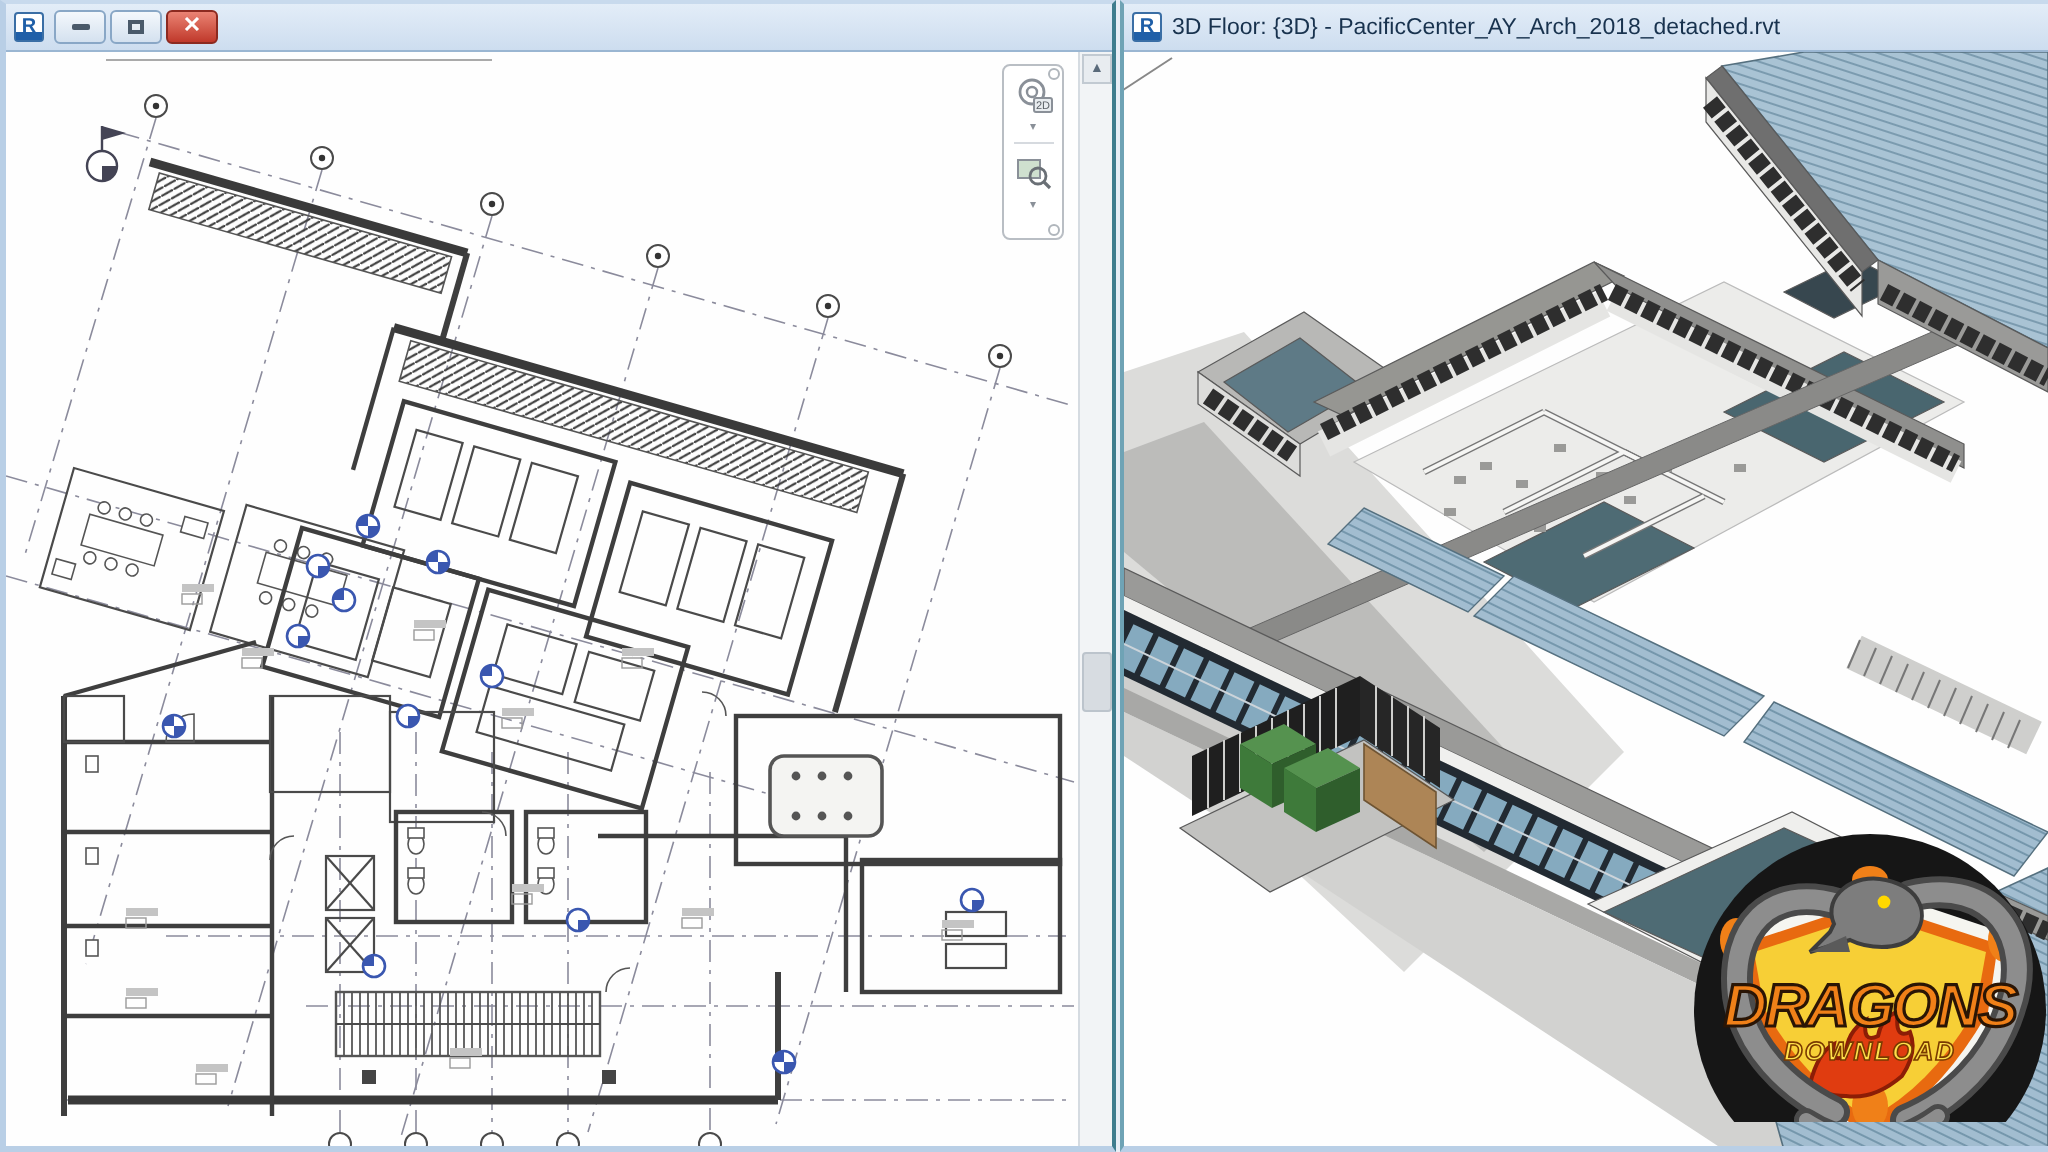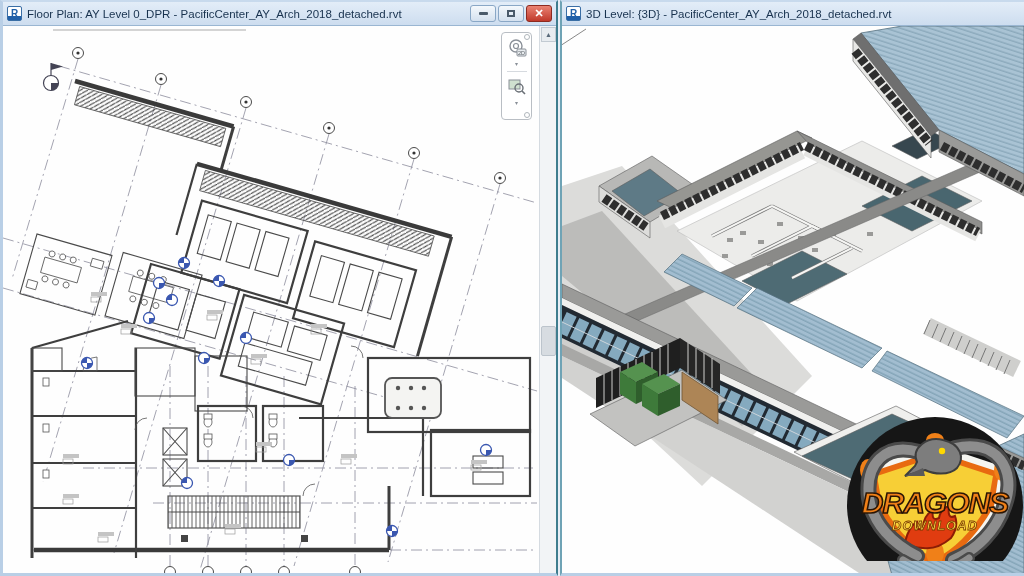--- a/index.html
+++ b/index.html
@@ -66,21 +66,20 @@
   .winband{stroke:#2e2e2e;stroke-width:9;stroke-dasharray:7 2;fill:none}
 </style>
 </head>
 <body>
 
 <div class="screen">
 
   <div class="rvt-window left">
     <div class="titlebar">
       <span class="rvt-icon">R</span>
-      <span class="title">Floor Plan: AY Level 0_DPR - PacificCenter_AY_Arch_2018_detached.rvt</span>
       <span class="win-buttons">
         <button class="win-btn">
             <span class="bar"></span>
           </button>
         <button class="win-btn">
             <span class="box"></span>
           </button>
         <button class="win-btn close">
             <span>✕</span>
           </button>
@@ -409,21 +408,21 @@
       <div class="vscroll">
         <span class="up">▲</span>
         <span class="thumb"></span>
       </div>
     </div>
   </div>
 
   <div class="rvt-window right">
     <div class="titlebar">
       <span class="rvt-icon">R</span>
-      <span class="title">3D Level: {3D} - PacificCenter_AY_Arch_2018_detached.rvt</span>
+      <span class="title">3D Floor: {3D} - PacificCenter_AY_Arch_2018_detached.rvt</span>
     </div>
     <div class="content">
       <svg width="462" height="549" viewBox="0 0 462 549">
         <defs>
           <pattern id="glassA" width="10" height="4.5" patternUnits="userSpaceOnUse" patternTransform="rotate(18)">
             <rect width="10" height="4.5" fill="#a9c3d4"></rect>
             <line x1="0" y1="1" x2="10" y2="1" stroke="#7697ab" stroke-width=".9"></line>
           </pattern>
           <pattern id="glassB" width="10" height="4.5" patternUnits="userSpaceOnUse" patternTransform="rotate(26)">
             <rect width="10" height="4.5" fill="#a2bdd0"></rect>

